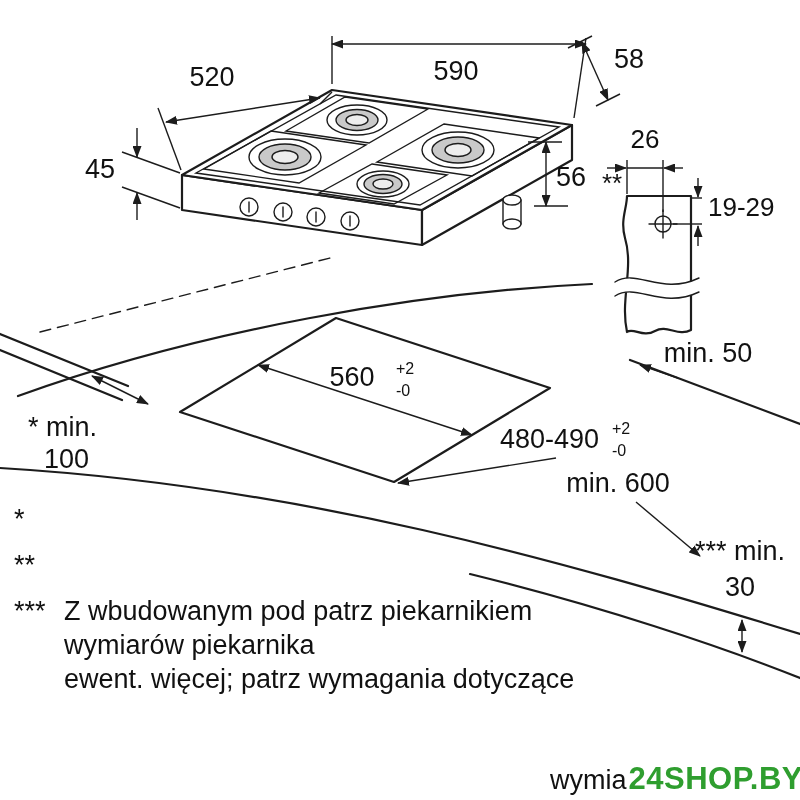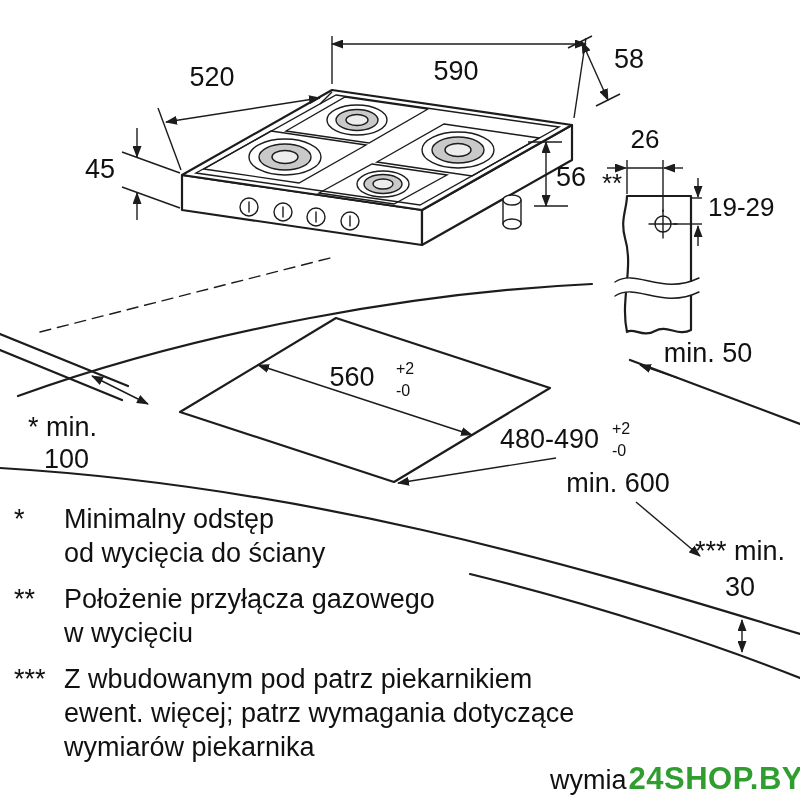--- a/index.html
+++ b/index.html
@@ -202,38 +202,30 @@
       <line class="dim" x1="698" y1="178" x2="698" y2="197" marker-end="url(#ah)"></line>
       <line class="dim" x1="698" y1="246" x2="698" y2="226" marker-end="url(#ah)"></line>
       <text class="det" x="708" y="216">19-29</text>
     </g>
   </g>
 </svg>
 
 <div class="footnotes">
   <div class="fn-row">
     <div class="fn-marker">*</div>
-    <div class="fn-lines">
-      <div>Minimalny odstęp</div>
-      <div>od wycięcia do ściany</div>
-    </div>
   </div>
   <div class="fn-row">
     <div class="fn-marker">**</div>
-    <div class="fn-lines">
-      <div>Położenie przyłącza gazowego</div>
-      <div>w wycięciu</div>
-    </div>
   </div>
   <div class="fn-row">
     <div class="fn-marker">***</div>
     <div class="fn-lines">
       <div>Z wbudowanym pod patrz piekarnikiem</div>
+      <div>wymiarów piekarnika</div>
       <div>ewent. więcej; patrz wymagania dotyczące</div>
-      <div>wymiarów piekarnika</div>
     </div>
   </div>
 </div>
 
 <div class="footer">
   <span class="partial">wymia</span>
   <span class="brand">24SHOP.BY</span>
 </div>
 
 </body></html>

